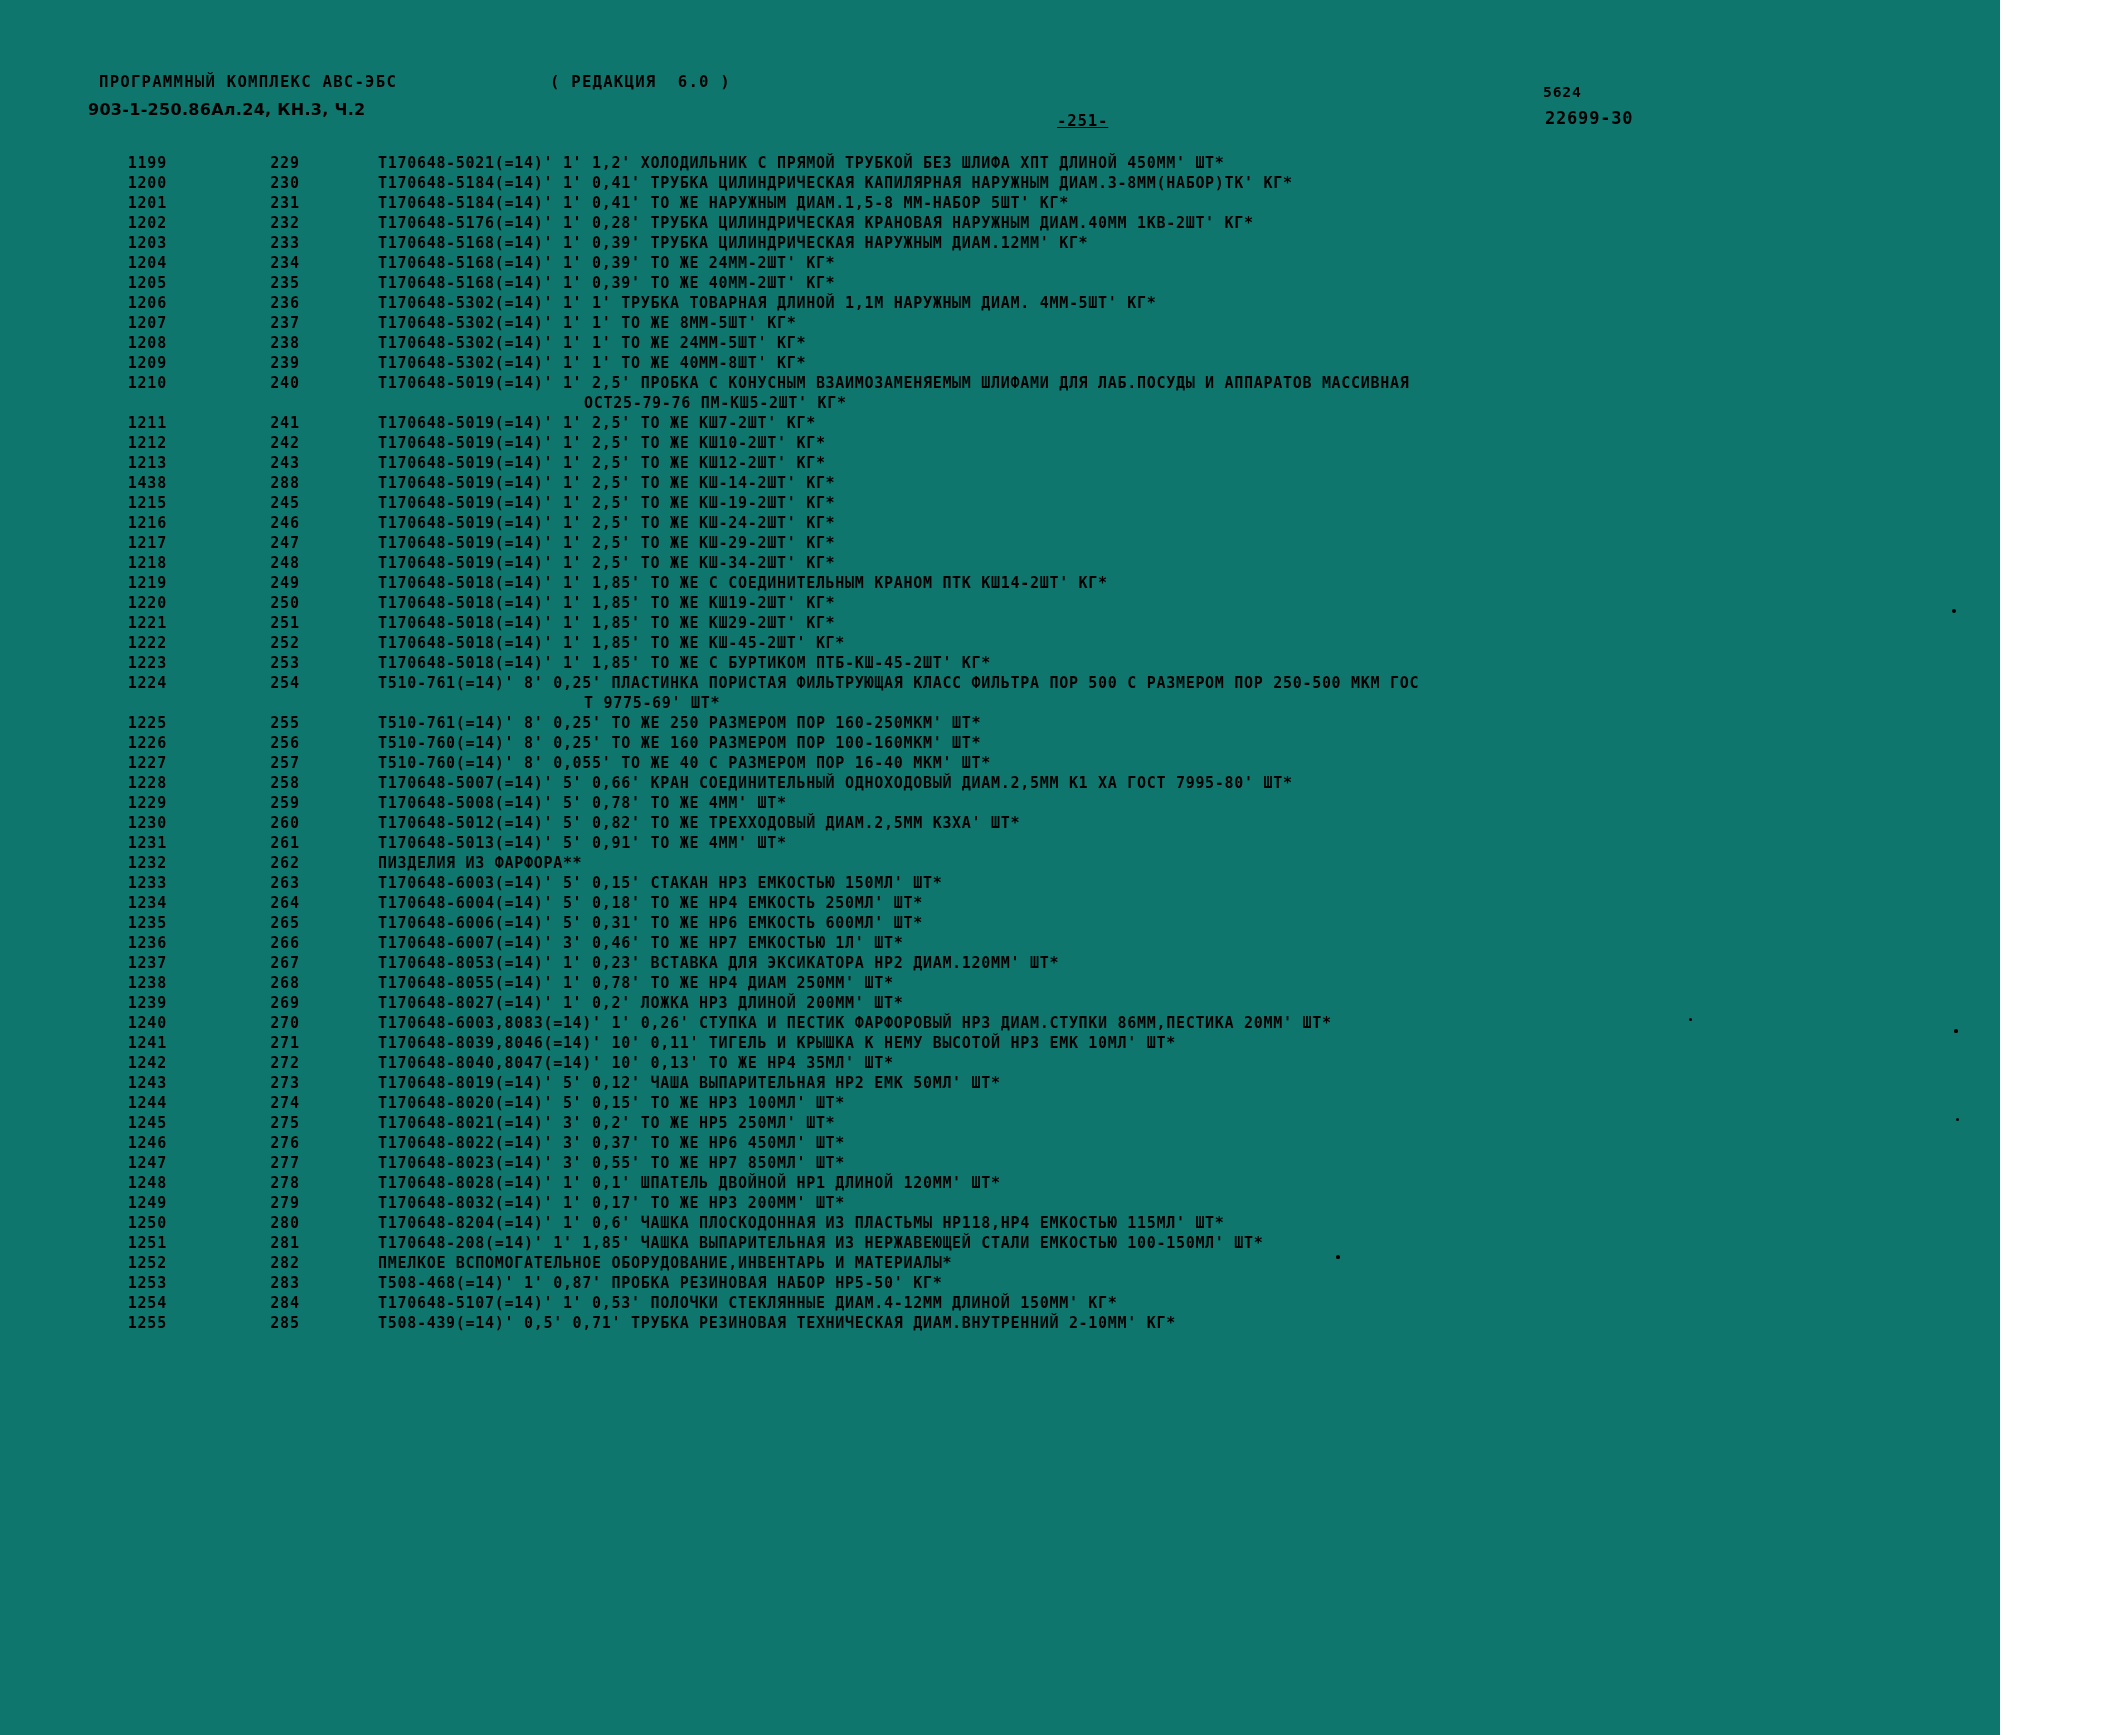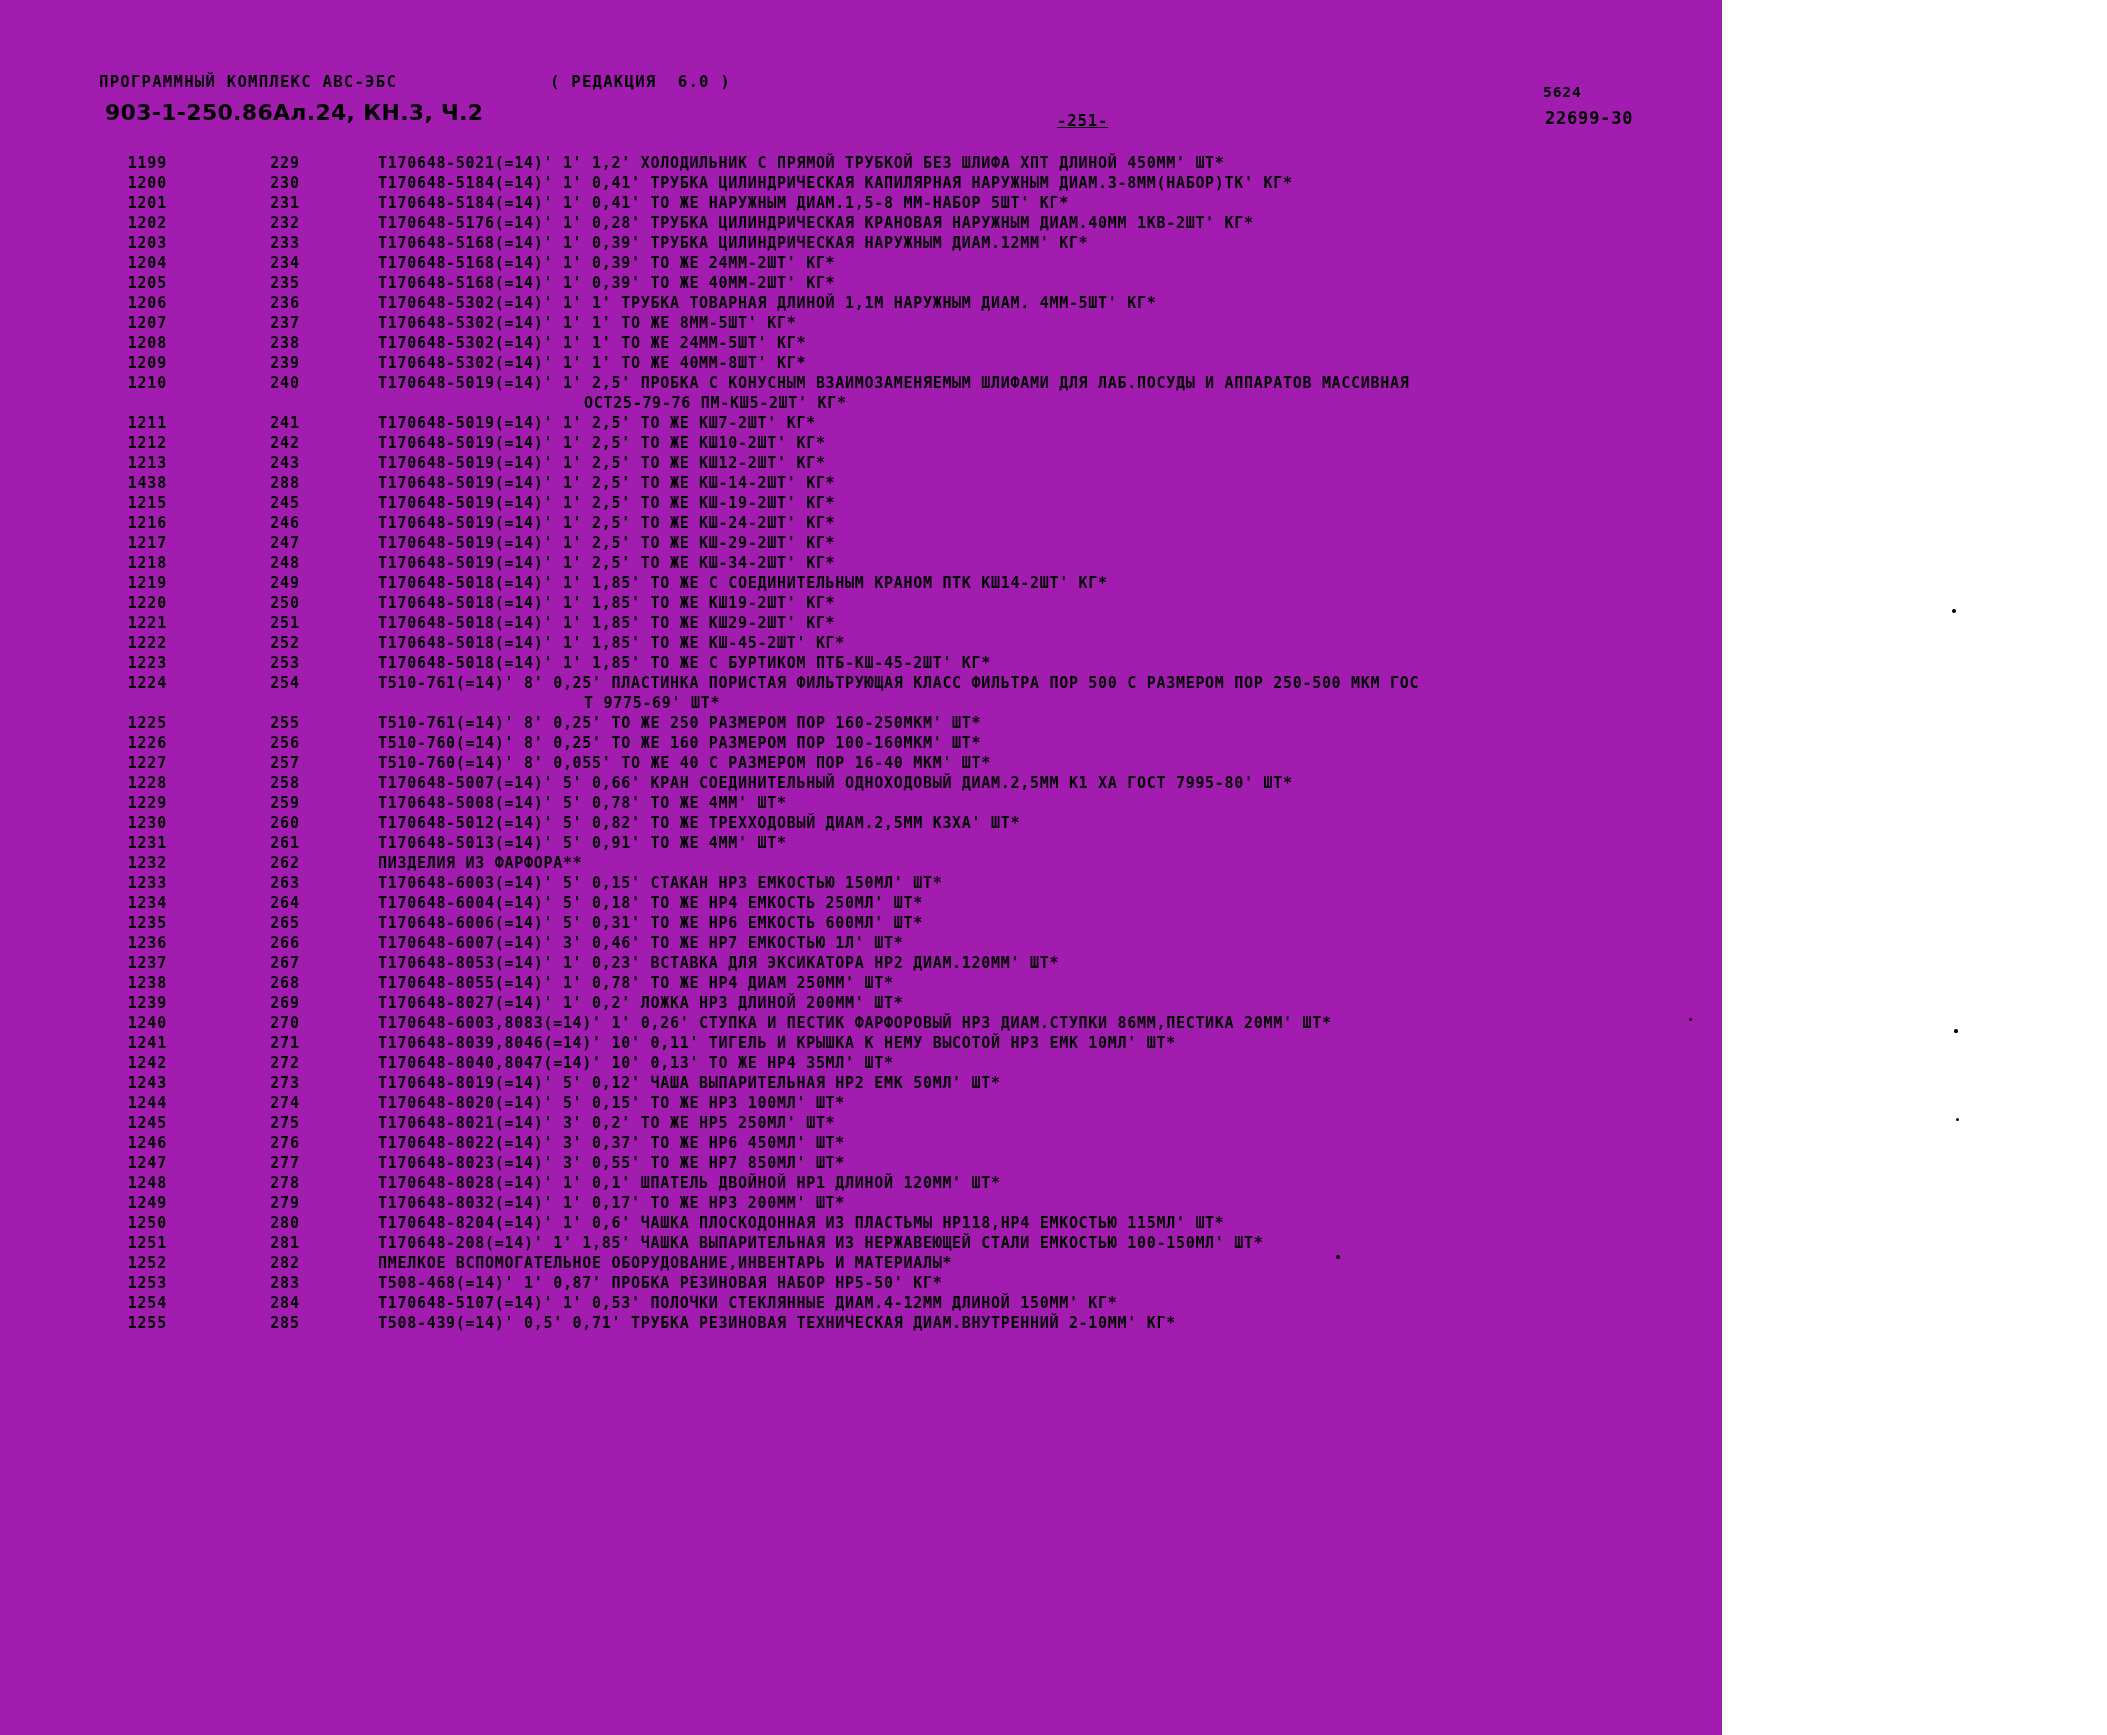--- a/index.html
+++ b/index.html
@@ -10,23 +10,23 @@
   body {
     width: 2108px;
     height: 1735px;
     overflow: hidden;
     font-family: "DejaVu Sans Mono", "Liberation Mono", monospace;
     color: #000000;
     position: relative;
   }
   #page {
     position: relative;
-    width: 1722px;
+    width: 2000px;
     height: 1735px;
-    background: #a21caf;
+    background: #0f766e;
   }
 
   
   .hdr-prog {
     position: absolute;
     left: 99px;
     top: 72px;
     font-size: 15.7px;
     letter-spacing: 1.2px;
     white-space: pre;
@@ -36,23 +36,23 @@
     position: absolute;
     left: 550px;
     top: 72px;
     font-size: 15.7px;
     letter-spacing: 1.2px;
     white-space: pre;
     font-weight: 600;
   }
   .hdr-album {
     position: absolute;
-    left: 105px;
+    left: 88px;
     top: 100px;
-    font-size: 22px;
+    font-size: 16px;
     letter-spacing: 0.3px;
     white-space: pre;
     font-weight: 700;
     font-family: "DejaVu Sans", "Liberation Sans", sans-serif;
   }
   .hdr-pagemark {
     position: absolute;
     left: 1057px;
     top: 111px;
     font-size: 15.7px;

